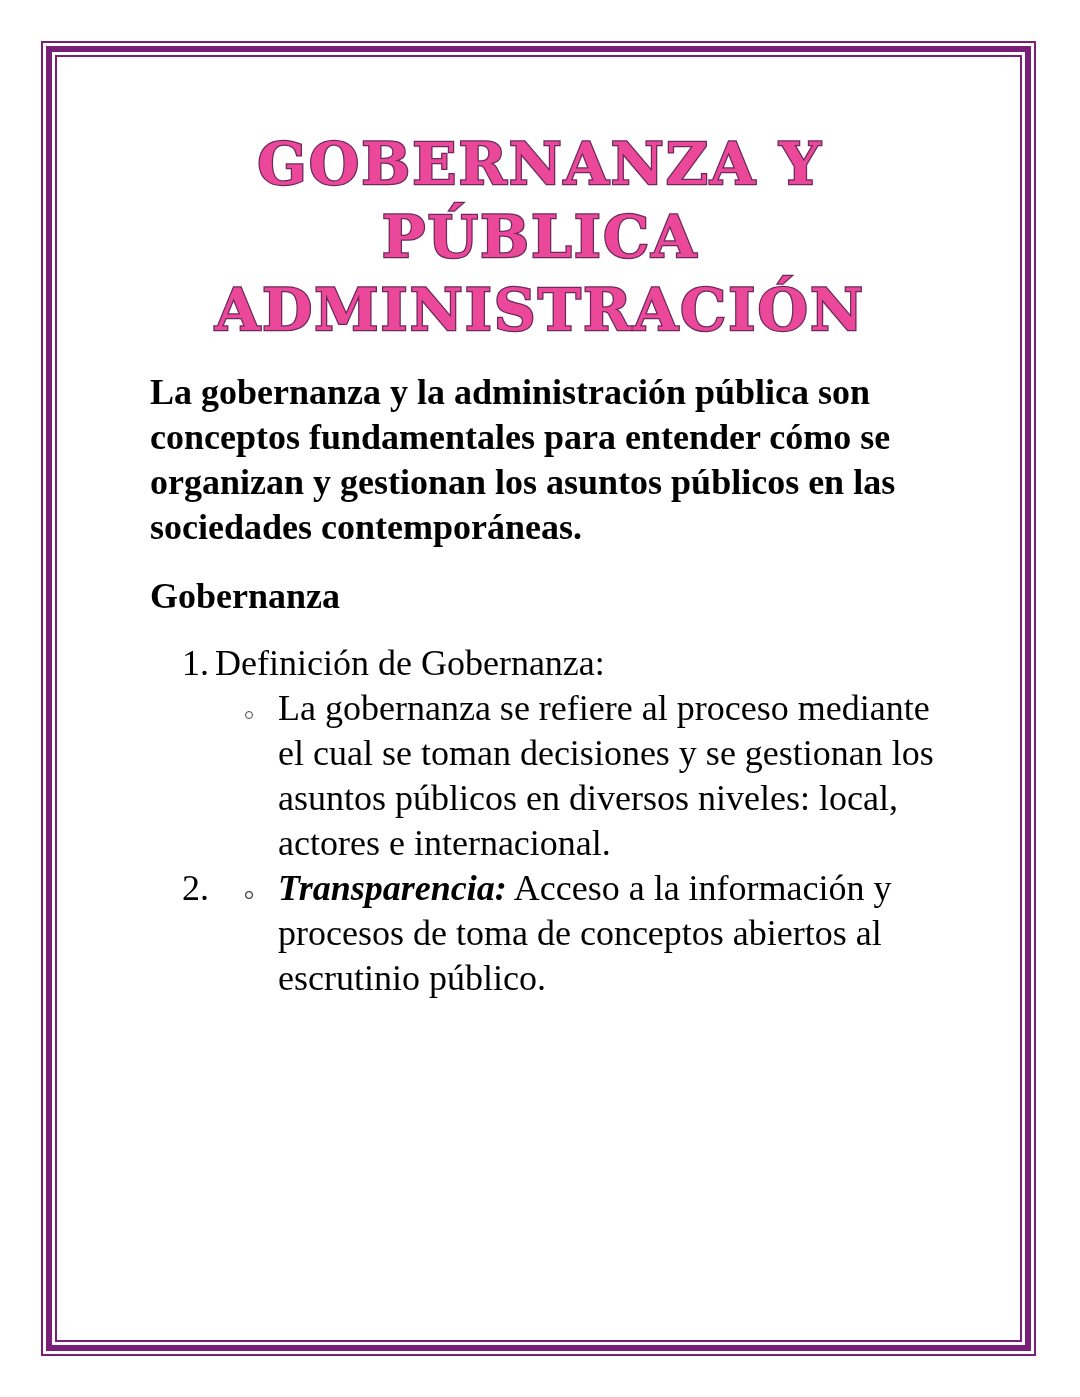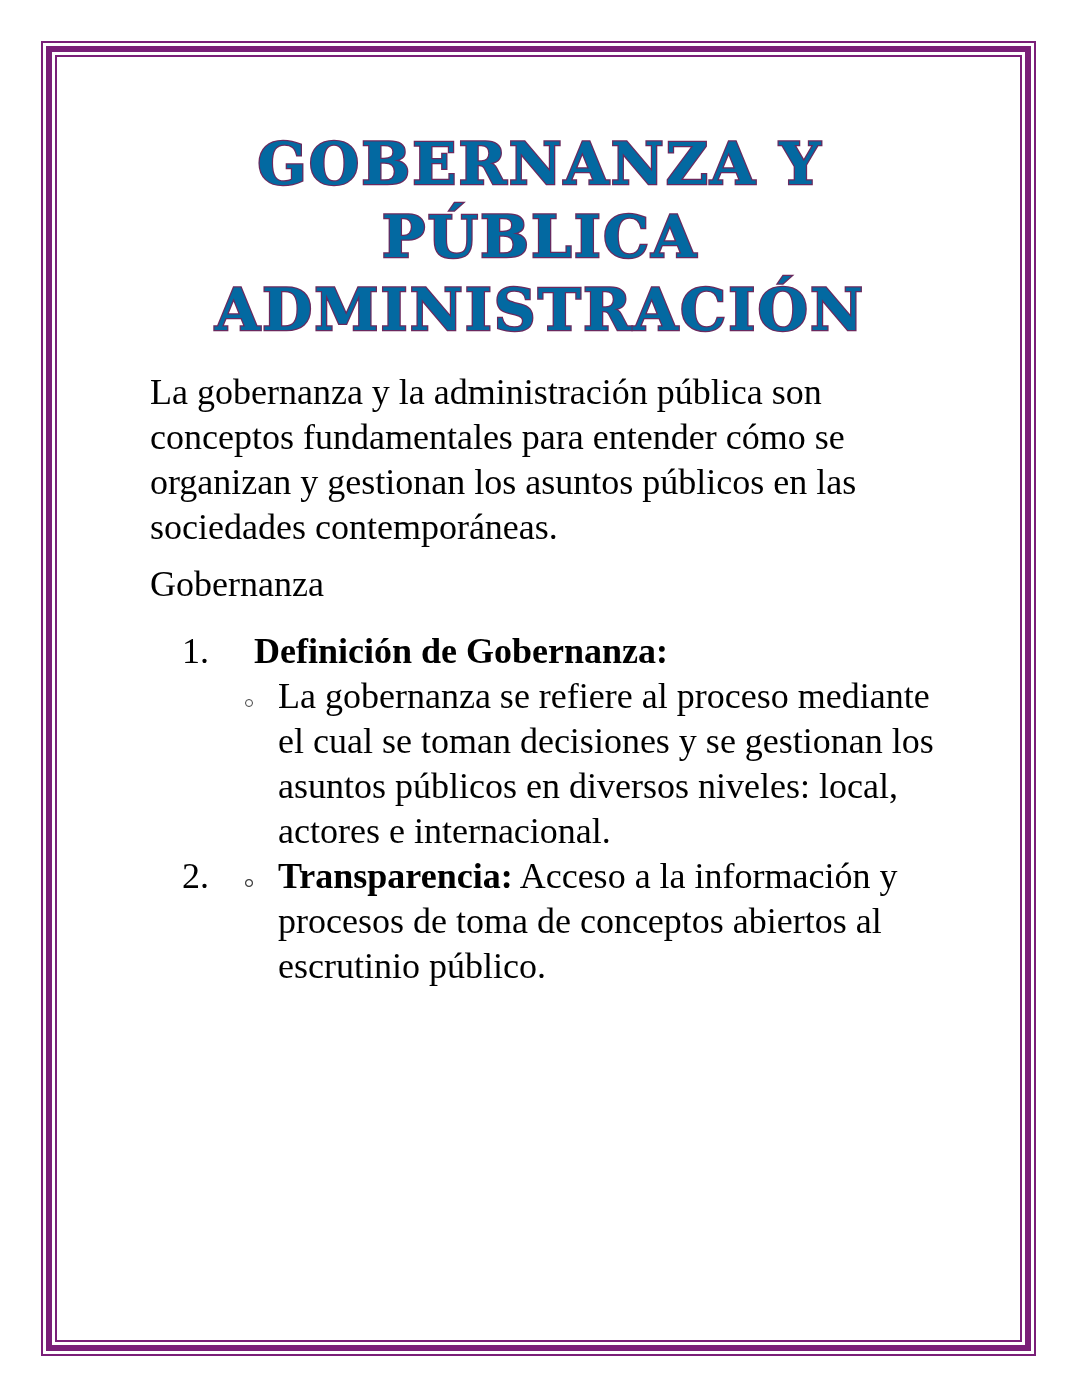--- a/index.html
+++ b/index.html
@@ -10,34 +10,34 @@
   .frame-outer { position: absolute; left: 41px; top: 41px; width: 995px; height: 1315px;
     border: 2px solid #7a1f78; box-sizing: border-box; }
   .frame-mid { position: absolute; left: 46px; top: 46px; width: 985px; height: 1305px;
     border: 6px solid #7a1f78; box-sizing: border-box; }
   .frame-inner { position: absolute; left: 55px; top: 55px; width: 967px; height: 1287px;
     border: 2px solid #7a1f78; box-sizing: border-box; }
 
   .title { position: absolute; left: 0; width: 1080px; top: 128px; text-align: center;
     font-family: "DejaVu Serif", "Liberation Serif", serif; font-weight: 900;
     font-size: 58px; line-height: 73px; letter-spacing: 2px;
-    color: #0369a1; -webkit-text-stroke: 2.5px #6a2a5e; paint-order: stroke fill; }
+    color: #ec4899; -webkit-text-stroke: 2.5px #6a2a5e; paint-order: stroke fill; }
   .title div { display: block; }
 
   .content { position: absolute; left: 150px; top: 370px; width: 800px; font-size: 36px; line-height: 45px; }
-  .intro { margin: 0; }
-  .heading { font-weight: normal; margin-top: 12px; }
+  .intro { margin: 0; font-weight: bold; }
+  .heading { font-weight: bold; margin-top: 24px; }
   .ol { margin-top: 22px; }
   .ol-item { position: relative; padding-left: 65px; }
   .ol-num { position: absolute; left: 32px; top: 0; }
-  .ol-label { font-weight: bold; margin-left: 39px; }
+  .ol-label { font-weight: normal; }
   .sub { position: relative; padding-left: 128px; }
   .bullet { position: absolute; left: 95px; top: 25px; width: 8px; height: 8px; border: 1.2px solid #444;
     border-radius: 50%; box-sizing: border-box; }
-  .b { font-weight: bold; }
+  .b { font-weight: bold; font-style: italic; }
 </style>
 </head>
 <body>
 
 <div class="frame-outer"></div>
 <div class="frame-mid"></div>
 <div class="frame-inner"></div>
 
 <div class="title">
   <div>GOBERNANZA Y</div>

